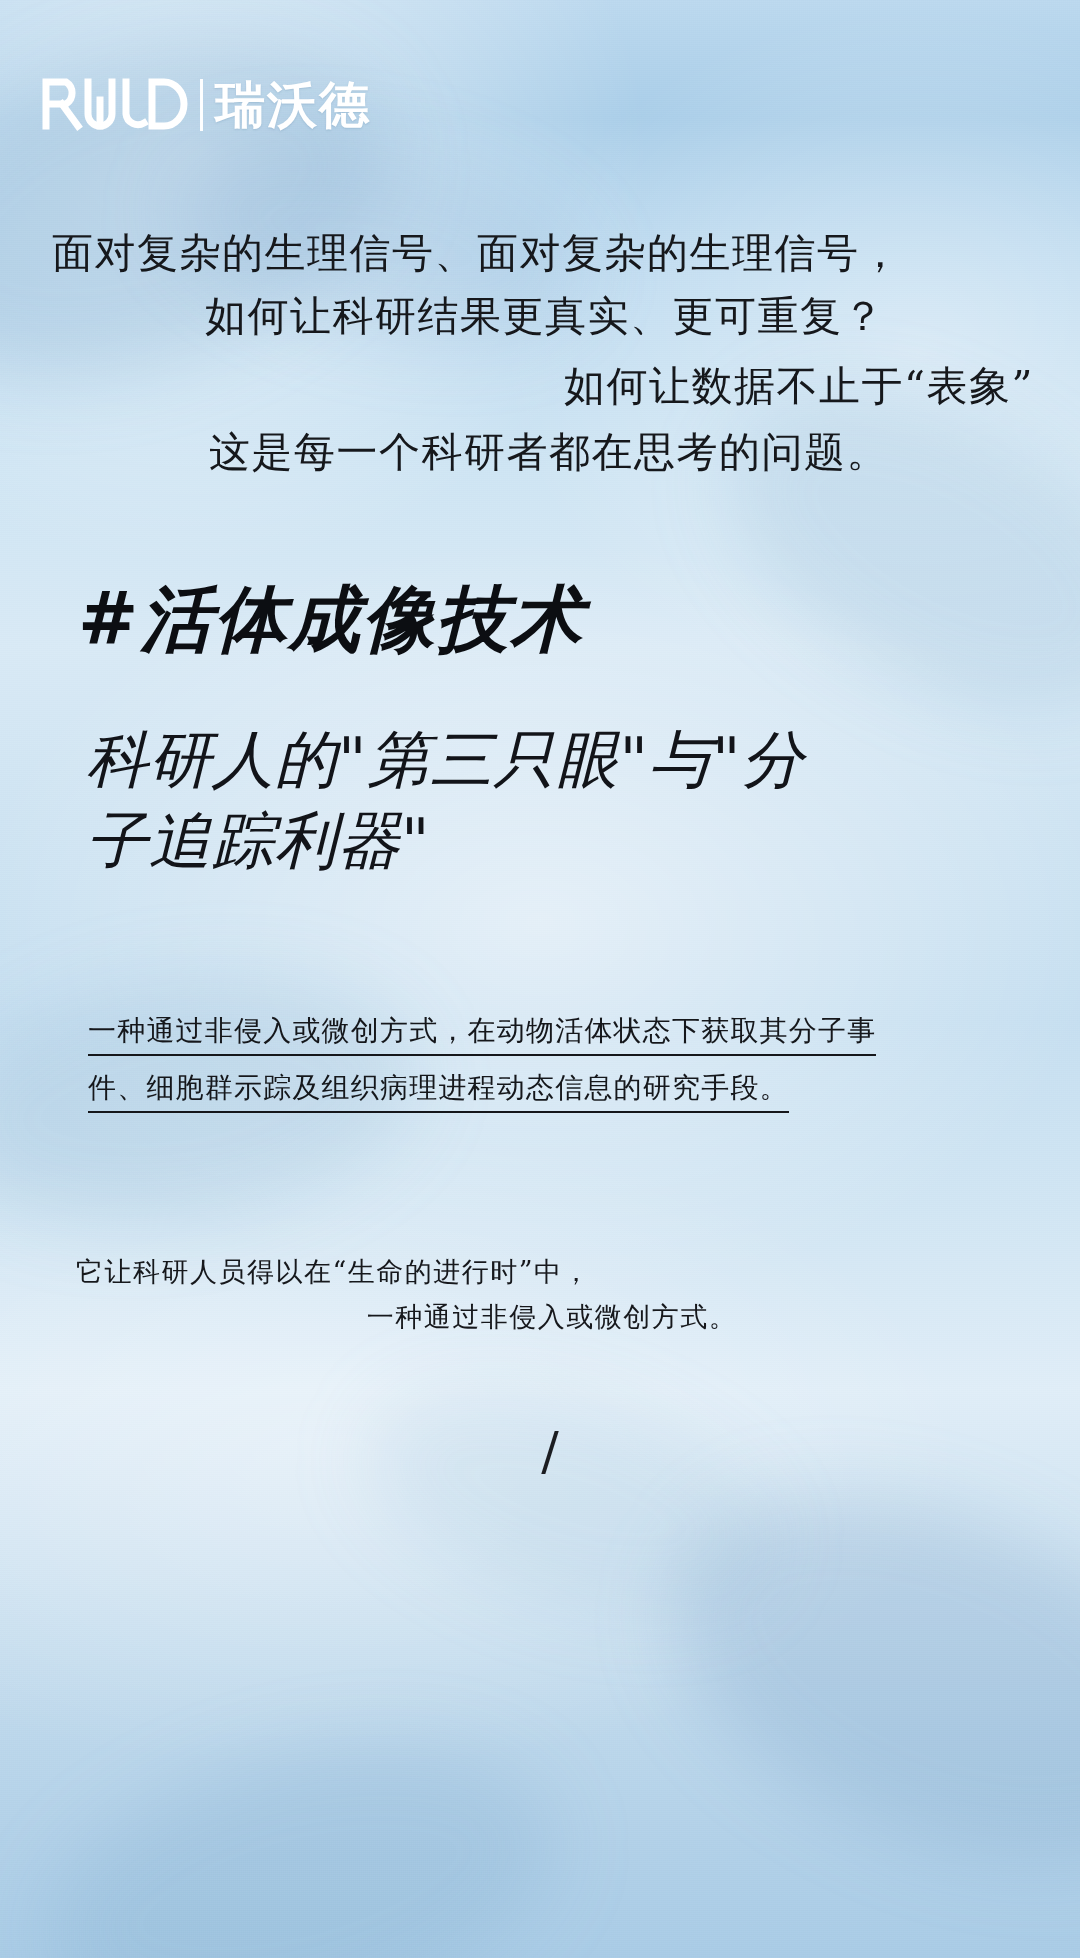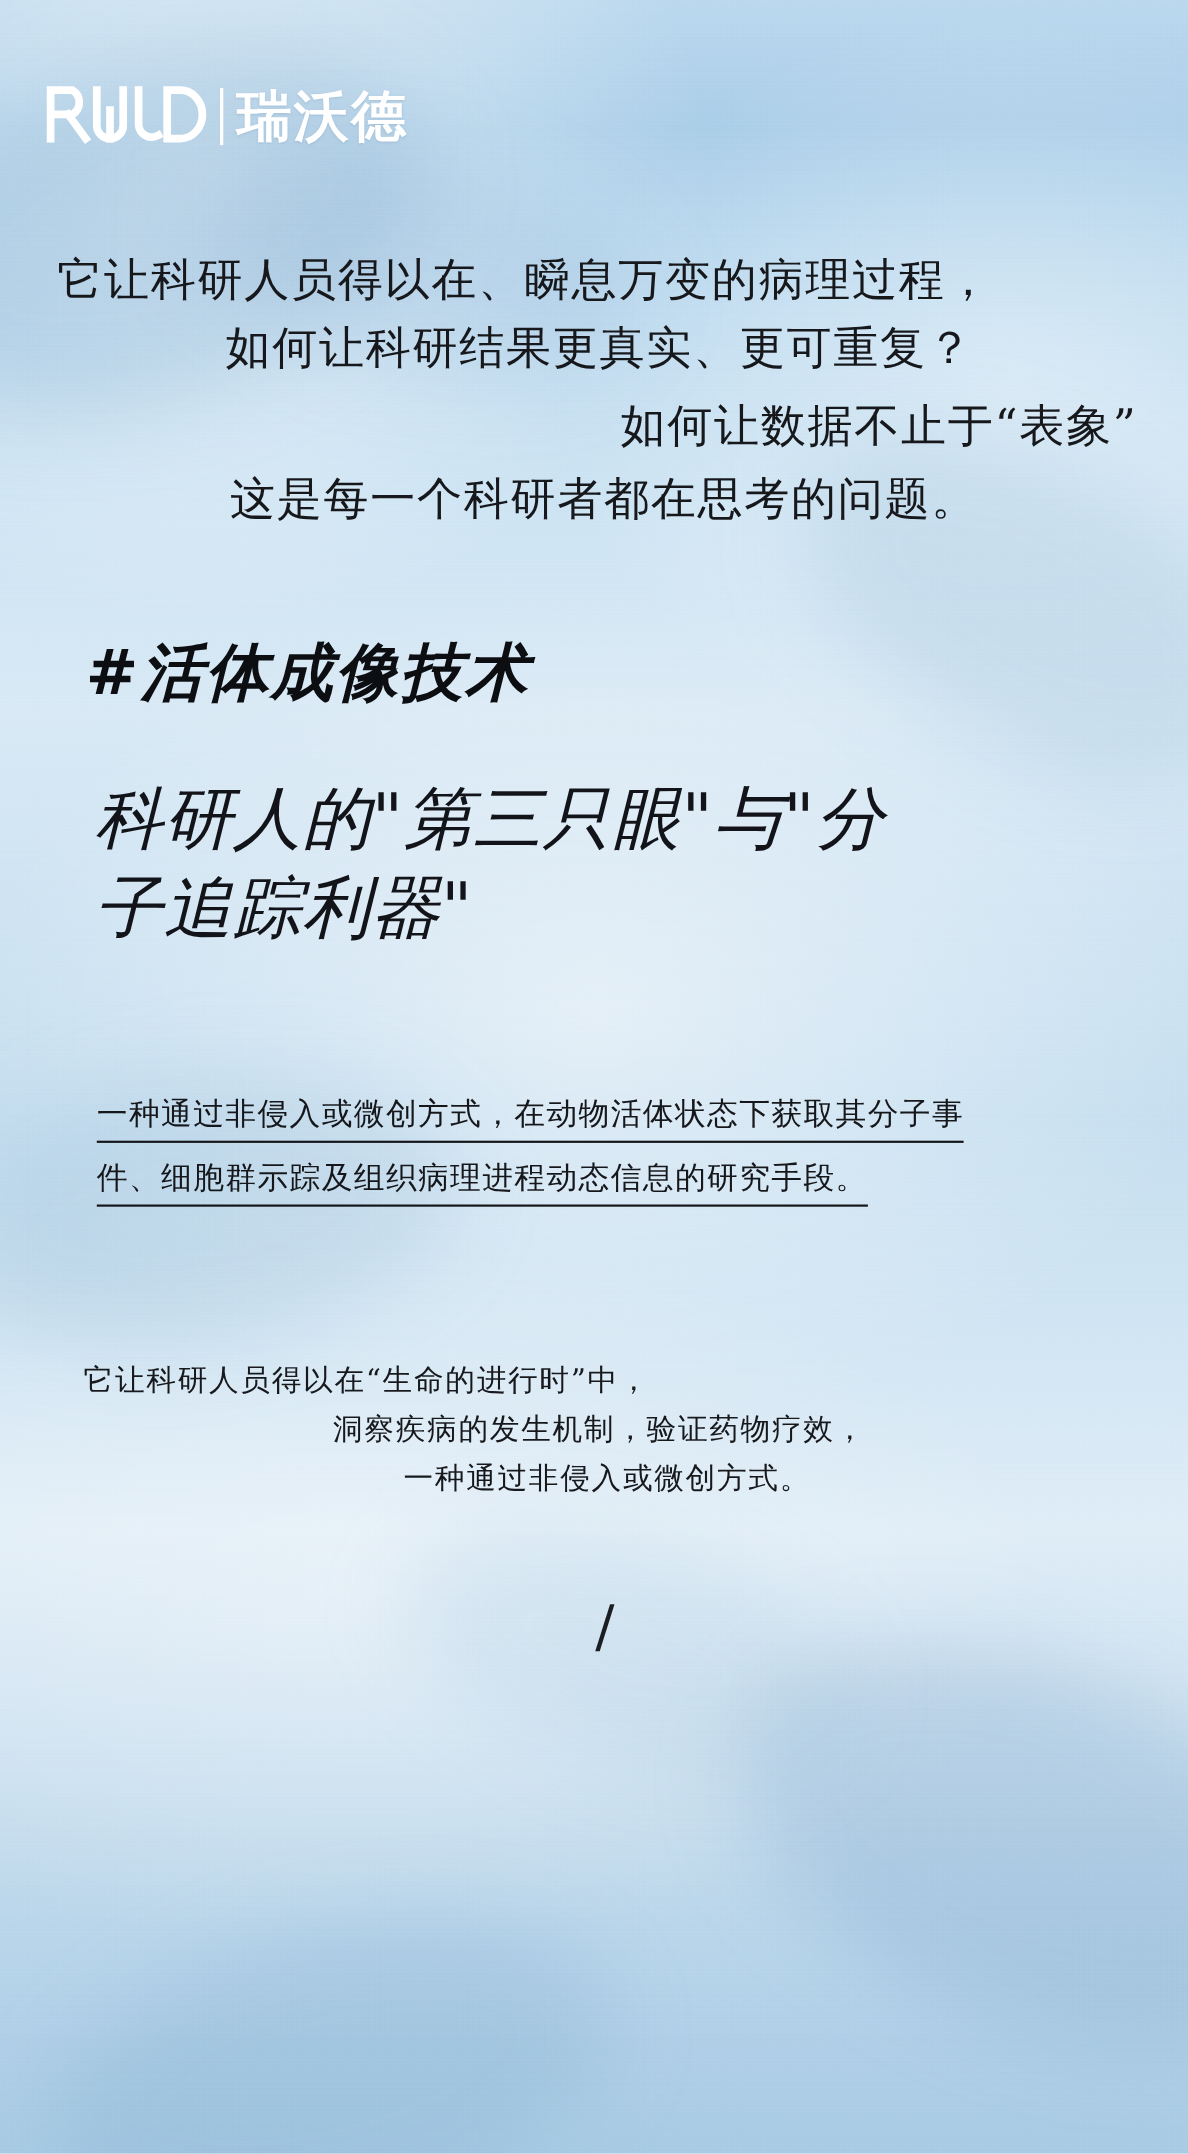--- a/index.html
+++ b/index.html
@@ -151,21 +151,21 @@
   }
   .intro .line-1 { text-align: left; padding-left: 6px; }
   .intro .line-2 { padding-left: 10px; font-family: Liberation Mono, monospace; }
   .intro .line-3 { text-align: right; padding-left: 14px; }
   .intro .line-4 { padding-left: 18px; }
 
   
   .headline {
     margin: 92px 0 0 78px;
     font-family: "DejaVu Serif", "Liberation Serif", serif;
-    font-size: 57px;
+    font-size: 72px;
     font-weight: 700;
     font-style: italic;
     color: #0c0e12;
     letter-spacing: 2px;
     line-height: 1.15;
   }
 
   
   .subhead {
     margin: 60px 86px 0 86px;
@@ -253,36 +253,35 @@
             <path d="M86 8 L86 40 A12 12 0 0 0 104 49"></path>
             <path d="M112 52 L112 8 L124 8 A20 22 0 0 1 124 52 Z"></path>
           </g>
         </svg>
       </span>
       <span class="logo-divider"></span>
       <span class="logo-cn">瑞沃德</span>
     </div>
 
     <div class="intro">
-      <span class="line line-1">它让科研人员得以在、瞬息万变的病理过程，</span>
+      <span class="line line-1">面对复杂的生理信号、面对复杂的生理信号，</span>
       <span class="line line-2">如何让科研结果更真实、更可重复？</span>
       <span class="line line-3">如何让数据不止于“表象”</span>
       <span class="line line-4">这是每一个科研者都在思考的问题。</span>
     </div>
 
     <div class="headline">#活体成像技术</div>
 
     <div class="subhead">科研人的"第三只眼"与"分子追踪利器"</div>
 
     <div class="definition">
       <span class="dline">一种通过非侵入或微创方式，在动物活体状态下获取其分子事件、细胞群示踪及组织病理进程动态信息的研究手段。</span>
     </div>
 
     <div class="closing">
       <span class="line cl-1">它让科研人员得以在“生命的进行时”中，</span>
-      <span class="line cl-2">洞察疾病的发生机制，验证药物疗效，</span>
       <span class="line cl-3">一种通过非侵入或微创方式。</span>
     </div>
 
     <div class="slash">/</div>
 
   </div>
 </div>
 
 </body></html>

